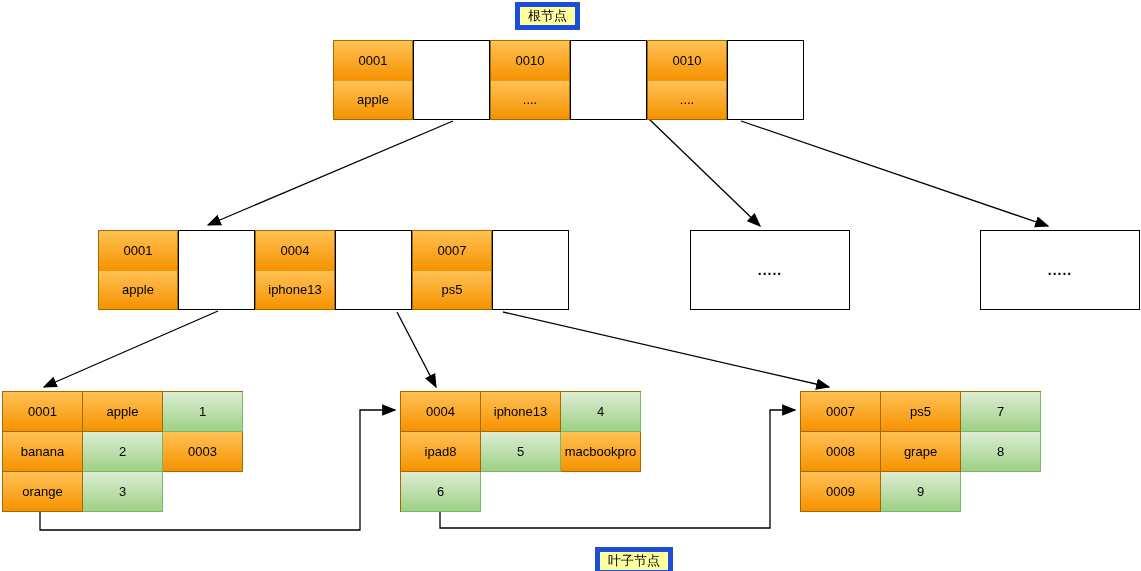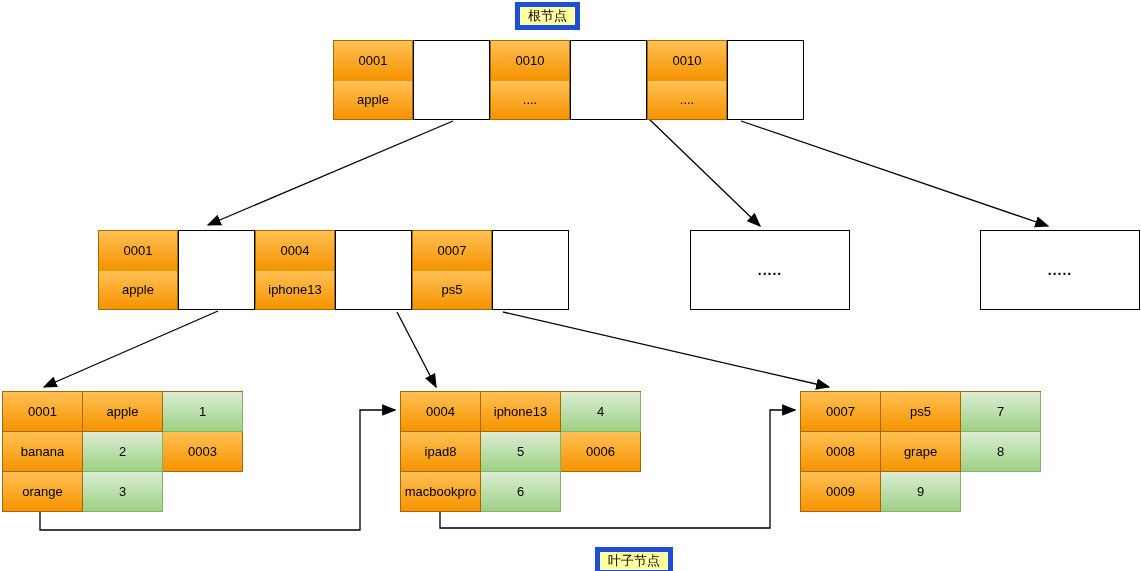--- a/index.html
+++ b/index.html
@@ -157,21 +157,20 @@
     <div class="cell">orange</div>
     <div class="cell green">3</div>
   </div>
 
   <div class="leaf" style="left:400px;top:391px;">
     <div class="cell">0004</div>
     <div class="cell">iphone13</div>
     <div class="cell green">4</div>
     <div class="cell">ipad8</div>
     <div class="cell green">5</div>
-    <div class="cell">0006</div>
     <div class="cell">macbookpro</div>
     <div class="cell green">6</div>
   </div>
 
   <div class="leaf" style="left:800px;top:391px;">
     <div class="cell">0007</div>
     <div class="cell">ps5</div>
     <div class="cell green">7</div>
     <div class="cell">0008</div>
     <div class="cell">grape</div>

